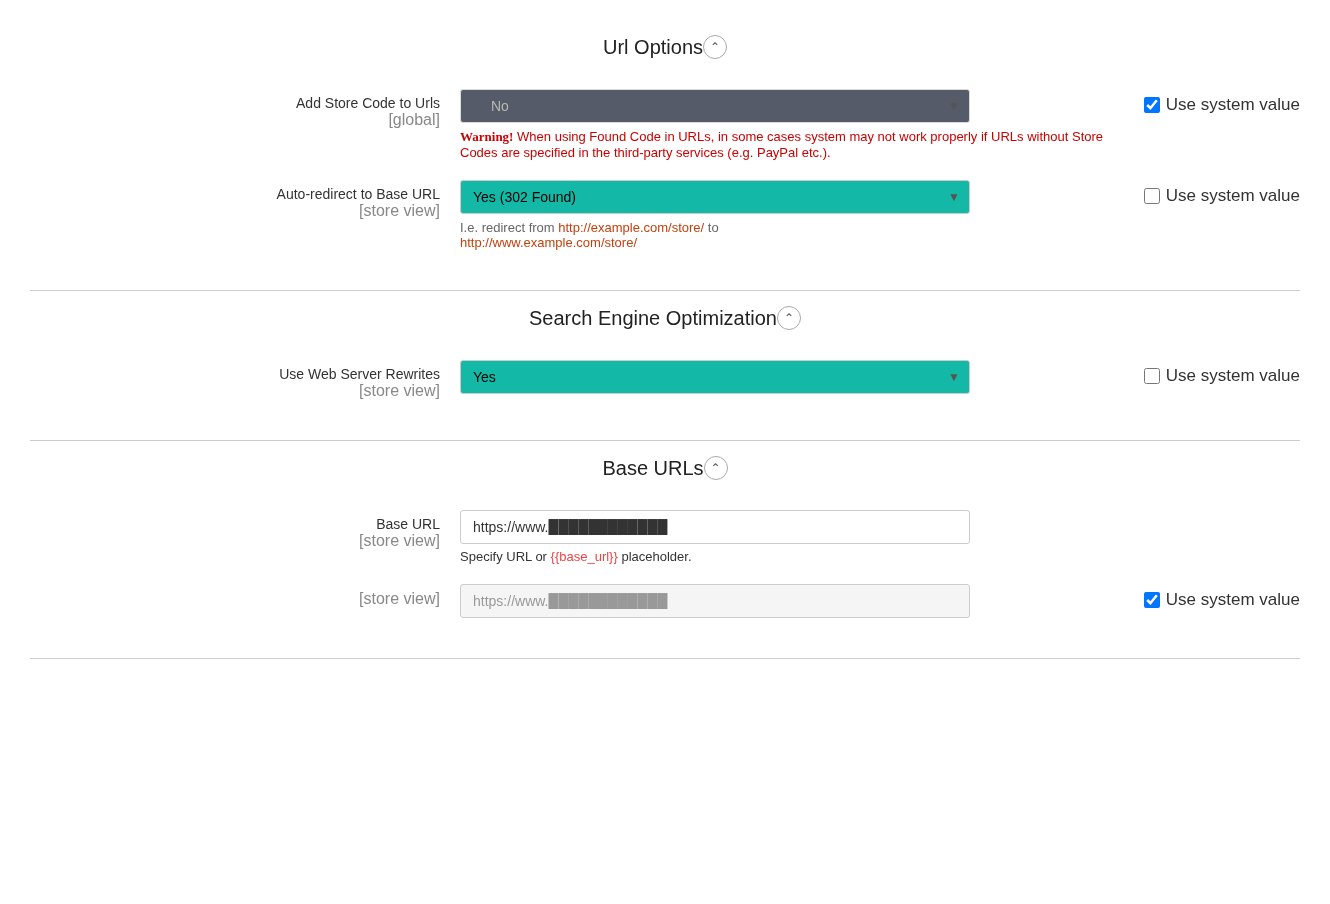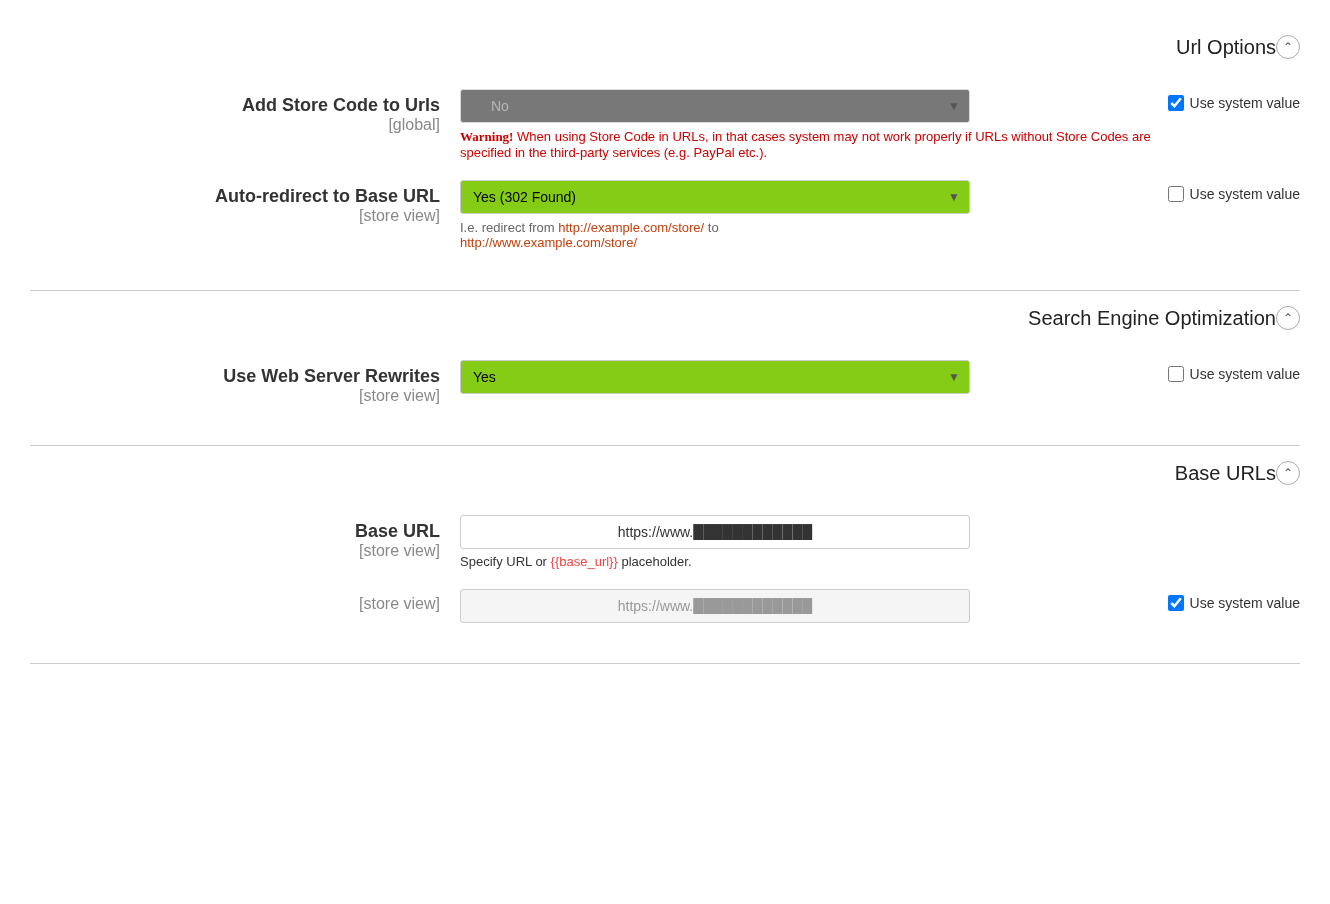--- a/index.html
+++ b/index.html
@@ -13,21 +13,21 @@
       max-width: 1330px;
       padding: 20px 30px;
     }
     .section {
       border-bottom: 1px solid #ccc;
       padding-bottom: 20px;
       margin-bottom: 0;
     }
     .section-header {
       display: flex;
-      justify-content: flex-end;
+      justify-content: center;
       align-items: center;
       padding: 15px 0 10px 0;
     }
     .section-title {
       font-size: 20px;
       font-weight: normal;
       color: #222;
     }
     .collapse-icon {
       width: 24px;
@@ -47,49 +47,49 @@
       margin: 20px 0;
     }
     .field-label-wrapper {
       width: 430px;
       text-align: right;
       padding-right: 20px;
       padding-top: 6px;
       flex-shrink: 0;
     }
     .field-label {
-      font-weight: bold;
-      font-size: 18px;
+      font-weight: normal;
+      font-size: 14px;
       display: block;
     }
     .field-scope {
       font-size: 16px;
       color: #888;
     }
     .field-control {
       flex: 1;
     }
     .select-wrapper {
       position: relative;
       display: inline-block;
       width: 510px;
     }
     .select-wrapper select {
       width: 100%;
       padding: 8px 35px 8px 12px;
       border: 1px solid #ccc;
       border-radius: 3px;
-      background: #84cc16;
+      background: #14b8a6;
       font-size: 14px;
       appearance: none;
       -webkit-appearance: none;
       cursor: pointer;
     }
     .select-wrapper select:disabled {
-      background: #404040;
+      background: #0f172a;
       color: #999;
       padding-left: 30px;
     }
     .select-arrow {
       position: absolute;
       right: 10px;
       top: 50%;
       transform: translateY(-50%);
       pointer-events: none;
       color: #555;
@@ -101,21 +101,21 @@
       padding-left: 15px;
       padding-top: 6px;
       white-space: nowrap;
     }
     .system-value-wrapper input[type="checkbox"] {
       margin-right: 6px;
       width: 16px;
       height: 16px;
     }
     .system-value-label {
-      font-size: 14px;
+      font-size: 17px;
       color: #333;
     }
     .warning-text {
       margin-top: 6px;
       font-size: 13px;
     }
     .warning-bold {
       color: #cc0000;
       font-weight: bold;
       font-family: Liberation Serif, serif;
@@ -139,21 +139,20 @@
     .base-urls-note .link-style {
       color: #1a73e8;
     }
     .text-input {
       width: 510px;
       padding: 8px 12px;
       border: 1px solid #ccc;
       border-radius: 3px;
       font-size: 14px;
       color: #333;
-      text-align: center;
     }
     .text-input:disabled {
       background: #f5f5f5;
       color: #999;
     }
     .placeholder-hint {
       margin-top: 5px;
       font-size: 13px;
     }
     .placeholder-hint .link-style {
@@ -178,21 +177,21 @@
       </div>
       <div class="field-control">
         <div class="select-wrapper">
           <select disabled="">
             <option>No</option>
             <option>Yes</option>
           </select>
           <span class="select-arrow">▼</span>
         </div>
         <div class="warning-text">
-          <span class="warning-bold">Warning!</span><span class="warning-body"> When using Store Code in URLs, in that cases system may not work properly if URLs without Store Codes are specified in the third-party services (e.g. PayPal etc.).</span>
+          <span class="warning-bold">Warning!</span><span class="warning-body"> When using Found Code in URLs, in some cases system may not work properly if URLs without Store Codes are specified in the third-party services (e.g. PayPal etc.).</span>
         </div>
       </div>
       <div class="system-value-wrapper">
         <input type="checkbox" checked="" style="">
         <span class="system-value-label">Use system value</span>
       </div>
     </div>
 
     <div class="form-row">
       <div class="field-label-wrapper">

